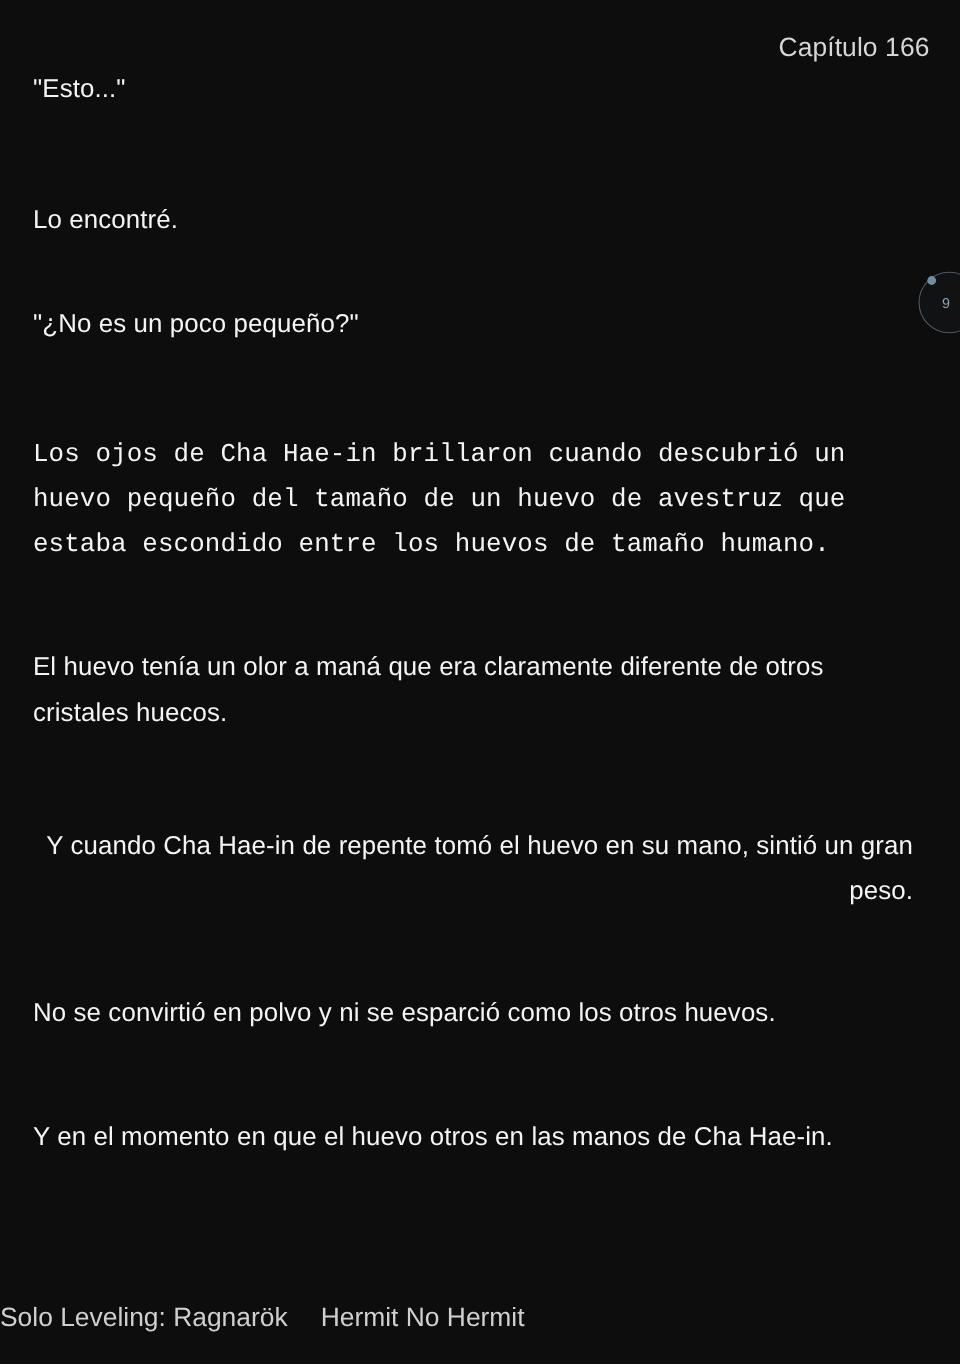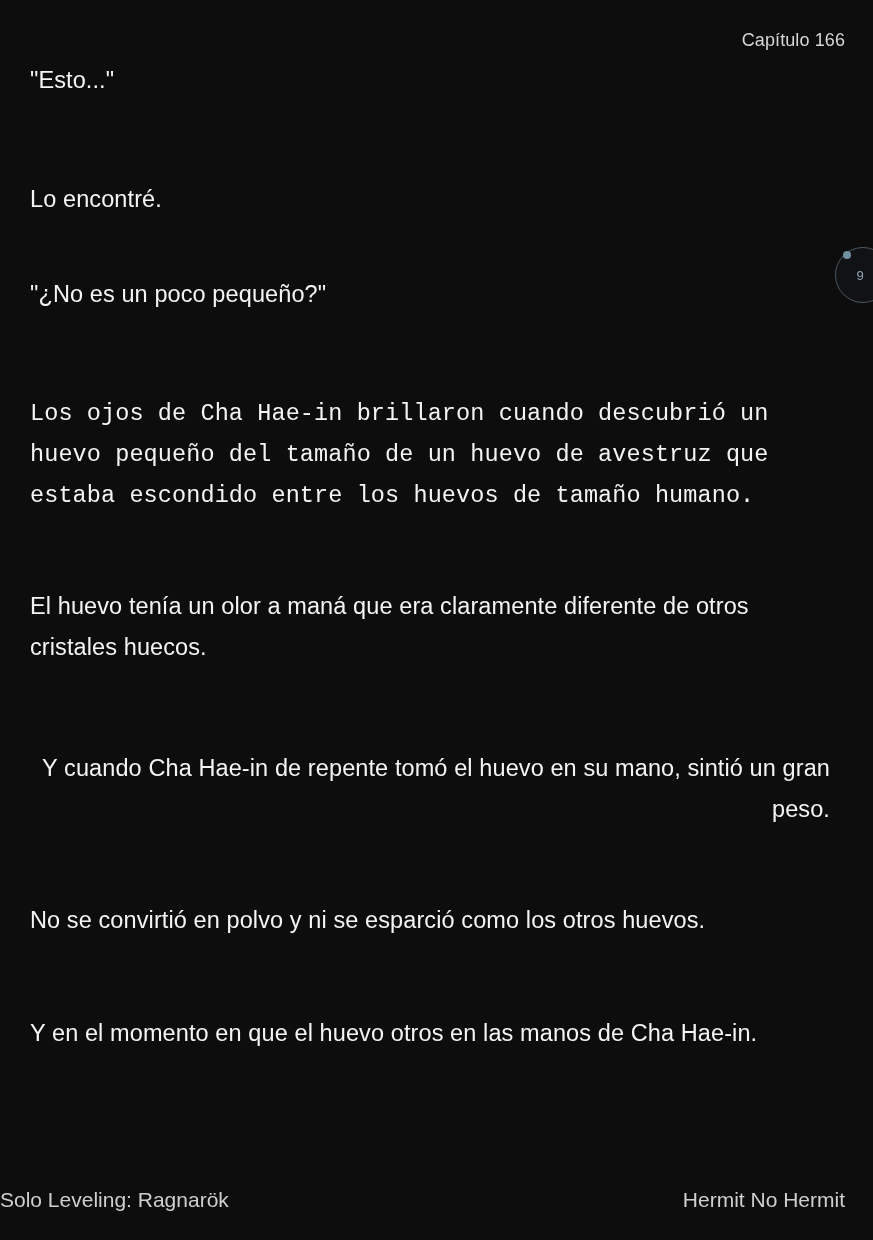--- a/index.html
+++ b/index.html
@@ -19,21 +19,21 @@
     position: relative;
     width: 873px;
     height: 1240px;
     background: #0d0d0d;
     box-sizing: border-box;
   }
   .chapter-label {
     position: absolute;
     top: 30px;
     right: 28px;
-    font-size: 18px;
+    font-size: 24px;
     color: #d6d6d6;
     letter-spacing: 0.1px;
     white-space: nowrap;
   }
   .content {
     position: absolute;
     top: 60px;
     left: 30px;
     right: 30px;
   }
@@ -53,23 +53,23 @@
   .para.p6 { margin-bottom: 70px; text-align: right; }
   .para.p7 { margin-bottom: 72px; }
   .para.p8 { margin-bottom: 0; }
 
   .footer {
     position: absolute;
     bottom: 28px;
     left: 0;
     right: 28px;
     display: flex;
-    justify-content: space-between;
+    justify-content: flex-start;
     gap: 30px;
-    font-size: 21px;
+    font-size: 24px;
     color: #cfcfcf;
   }
 
   .progress-widget {
     position: absolute;
     top: 247px;
     right: -18px;
     width: 54px;
     height: 54px;
     border-radius: 50%;

